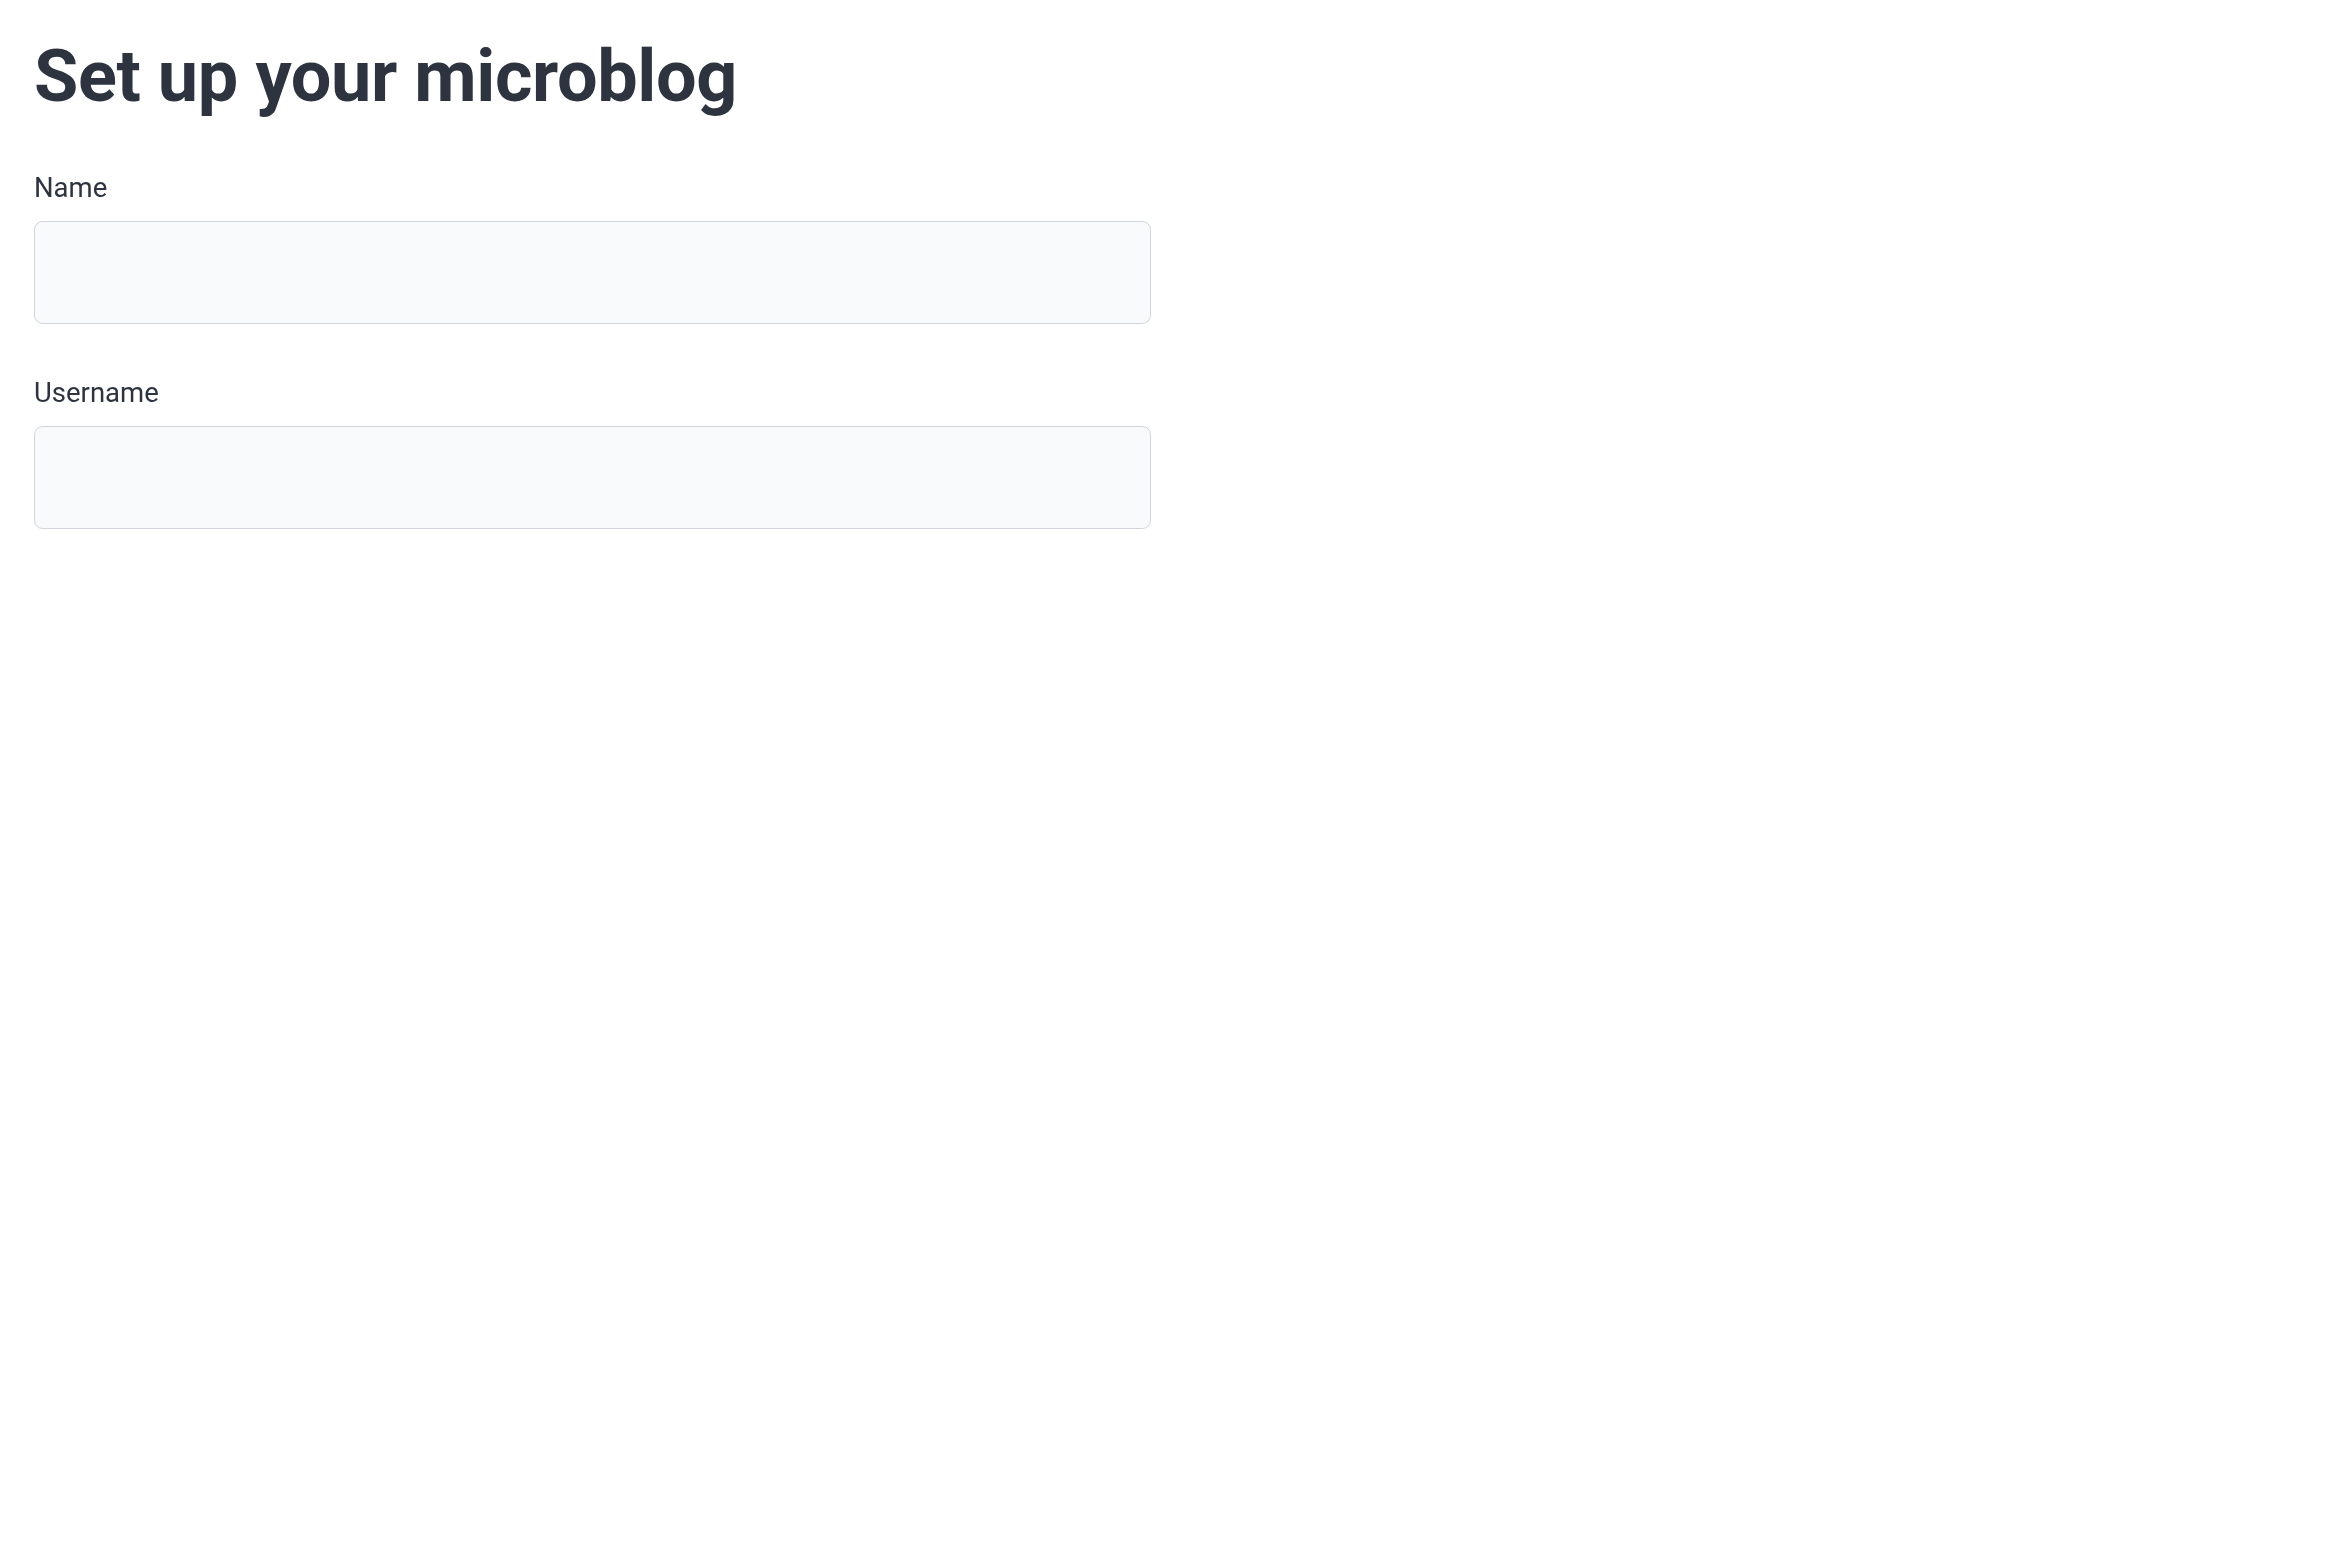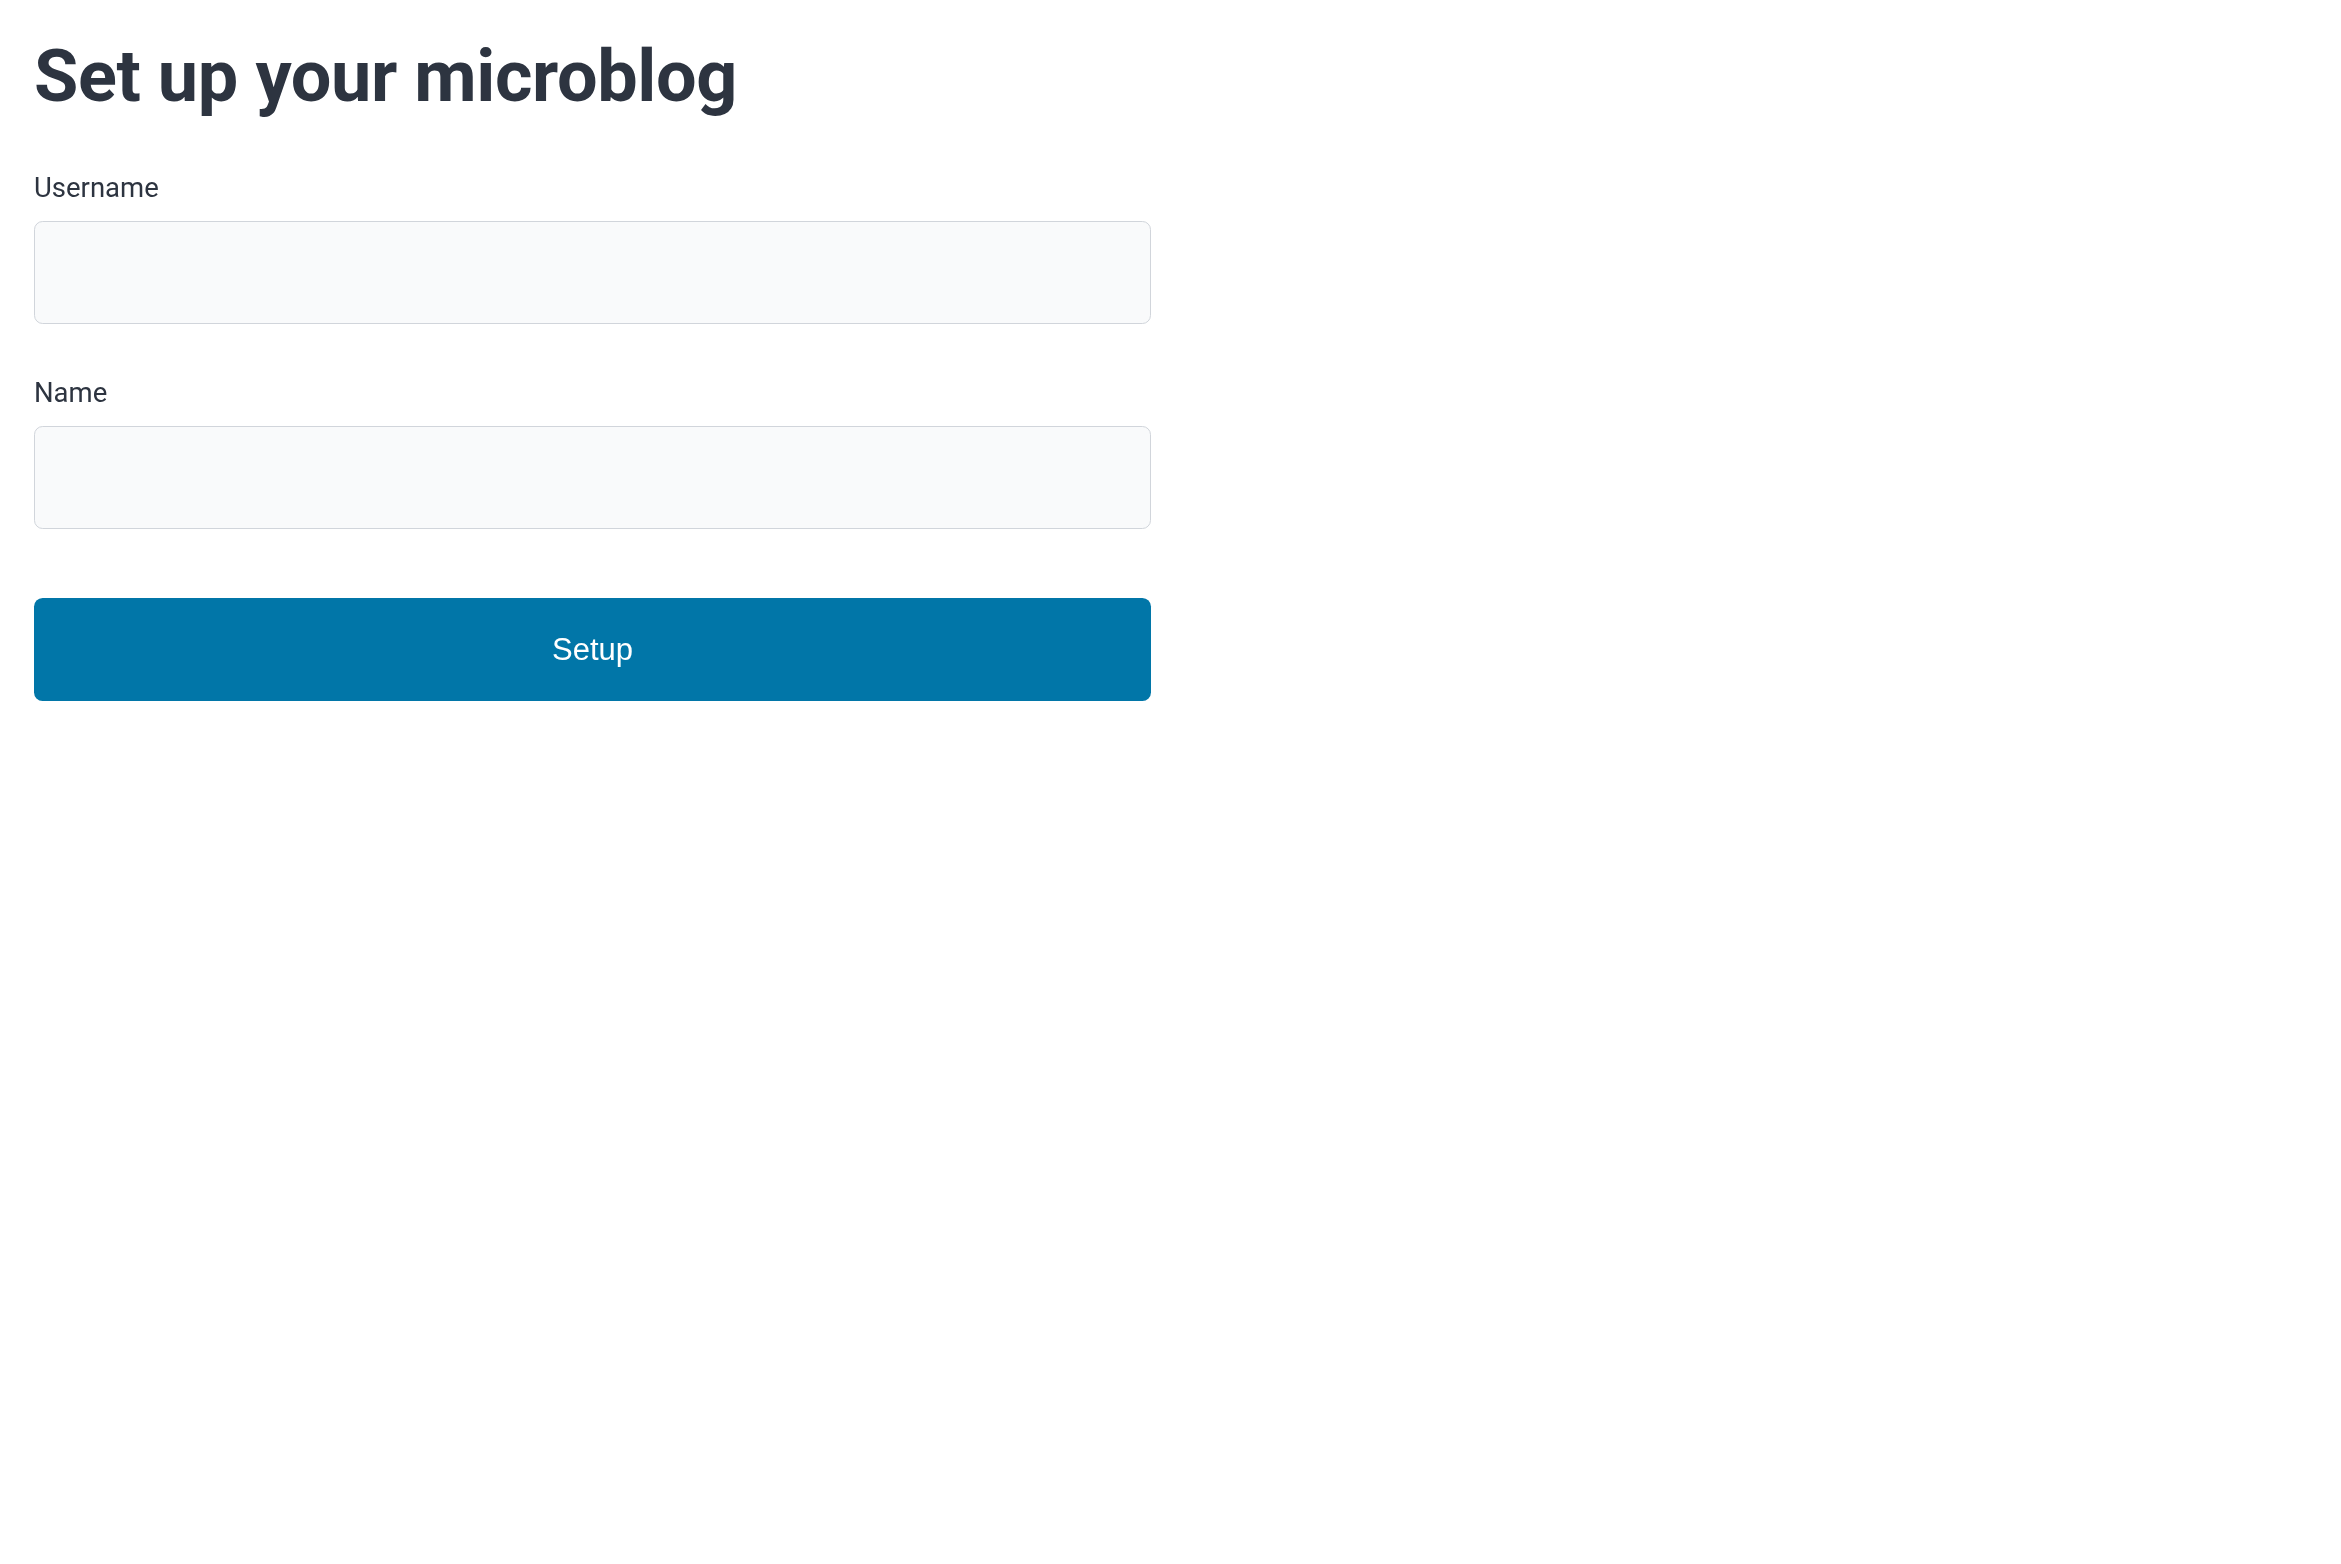--- a/index.html
+++ b/index.html
@@ -60,24 +60,23 @@
       margin-top: 17px;
     }
   </style>
 </head>
 <body>
 
 <div class="container">
   <h1>Set up your microblog</h1>
 
   <div class="form-group">
+    <label>Name</label>
+    <input type="text" value="" style="">
+  </div>
+
+  <div class="form-group">
     <label>Username</label>
     <input type="text" class="input-focused" value="" style="">
   </div>
 
-  <div class="form-group">
-    <label>Name</label>
-    <input type="text" value="" style="">
-  </div>
-
-  <button>Setup</button>
 </div>
 
 
 </body></html>

